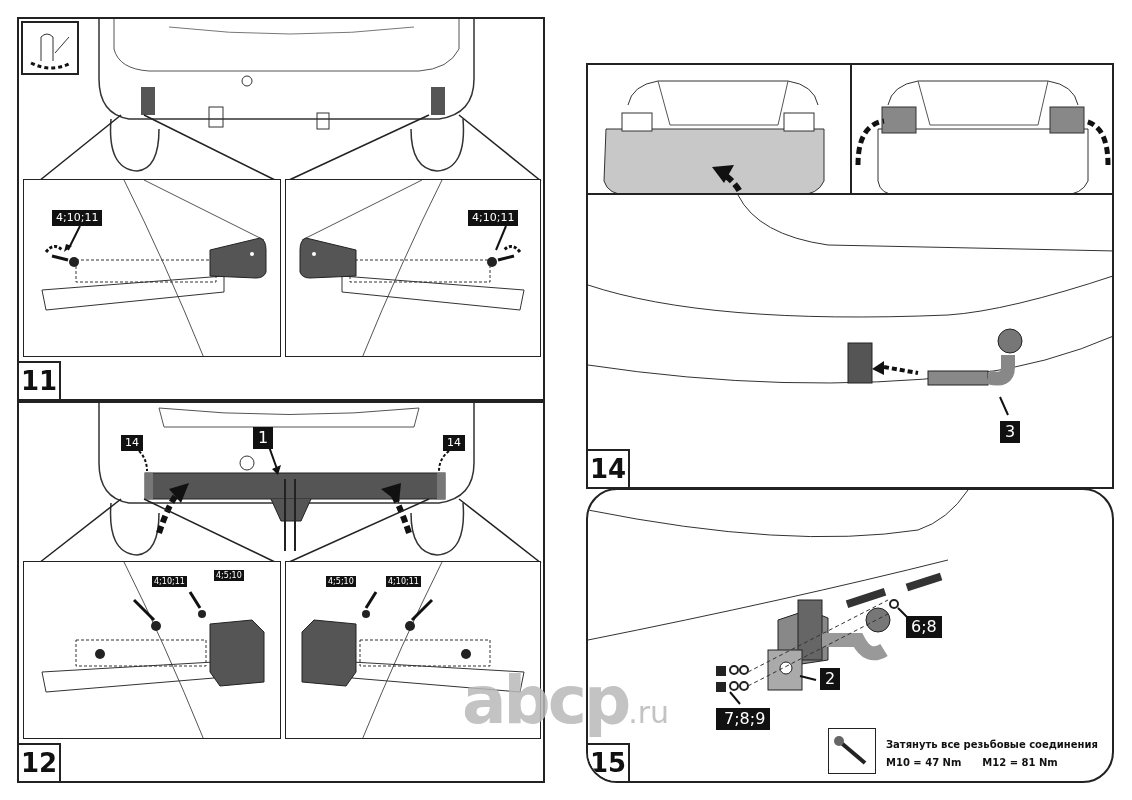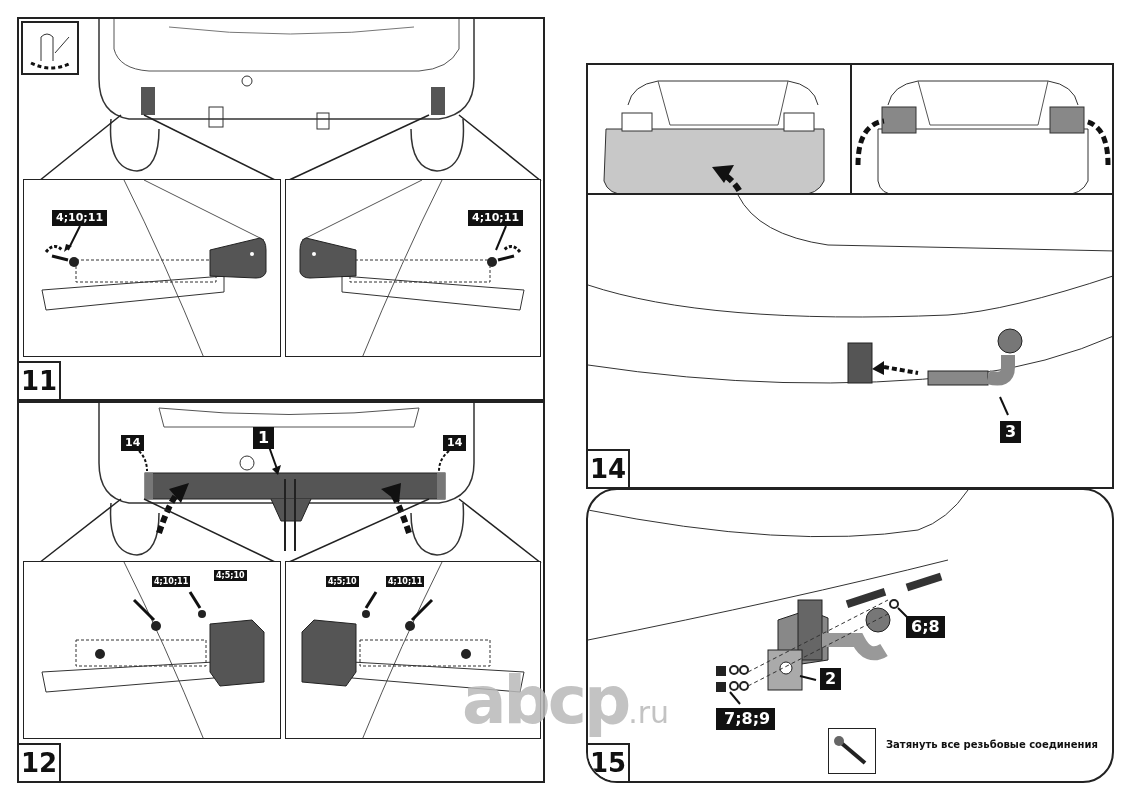--- a/index.html
+++ b/index.html
@@ -1,20 +1,20 @@
 <!DOCTYPE html>
 <html><head>
 <meta charset="utf-8">
 <style>
   html,body{margin:0;padding:0;background:#ffffff;}
   body{width:1132px;height:800px;position:relative;overflow:hidden;font-family:"DejaVu Sans",sans-serif;color:#111;}
   .panel{position:absolute;border:2px solid #222;background:#fff;box-sizing:border-box;overflow:hidden;}
   .sub{position:absolute;border:1.5px solid #222;background:#fff;box-sizing:border-box;overflow:hidden;}
   .step-num{position:absolute;left:0;bottom:0;width:42px;height:38px;border-top:2px solid #222;border-right:2px solid #222;background:#fff;font-weight:bold;font-size:26px;display:flex;align-items:center;justify-content:center;box-sizing:border-box;}
-  .badge{position:absolute;background:#111;color:#fff;font-weight:bold;font-size:11px;padding:1px 4px;line-height:14px;white-space:nowrap;}
+  .badge{position:absolute;background:#111;color:#fff;font-weight:normal;font-size:11px;padding:1px 4px;line-height:14px;white-space:nowrap;}
   .badge.big{font-size:16px;padding:1px 5px;line-height:20px;}
   .badge.small{font-size:8px;line-height:11px;padding:0 2px;}
   svg{position:absolute;left:0;top:0;}
   .watermark{position:absolute;left:462px;top:668px;font-family:"DejaVu Sans",sans-serif;font-weight:bold;font-size:66px;color:#b9b9b9;opacity:.85;letter-spacing:-3px;line-height:66px;}
   .watermark .ru{font-size:30px;font-weight:normal;letter-spacing:0;margin-top:24px;}
   .torque{position:absolute;left:828px;top:728px;width:48px;height:46px;border:1.5px solid #222;box-sizing:border-box;}
   .torque-text{position:absolute;left:886px;top:736px;font-weight:bold;font-size:10px;line-height:18px;}
   .torque-text span{display:block;white-space:pre;}
   .tool-box{position:absolute;left:20px;top:20px;width:58px;height:54px;border:2px solid #222;box-sizing:border-box;background:#fff;}
 </style>
@@ -226,15 +226,16 @@
 </div>
 
 <div class="torque">
   <svg width="46" height="44">
       <line x1="10" y1="12" x2="36" y2="34" stroke="#222" stroke-width="4"></line>
       <circle cx="10" cy="12" r="5" fill="#666"></circle>
     </svg>
 </div>
 <div class="torque-text">
   <span>Затянуть все резьбовые соединения</span>
+  <span><span style="display:inline">M10 = 47 Nm</span>      <span style="display:inline">M12 = 81 Nm</span></span>
 </div>
 
 <div class="watermark"><span>abcp</span><span class="ru">.ru</span></div>
 
 </body></html>

